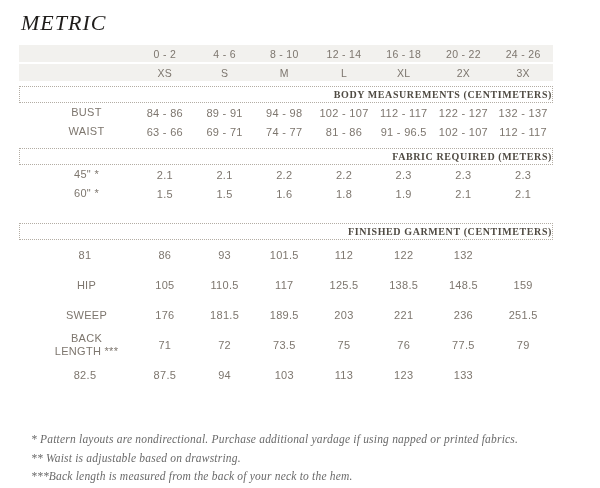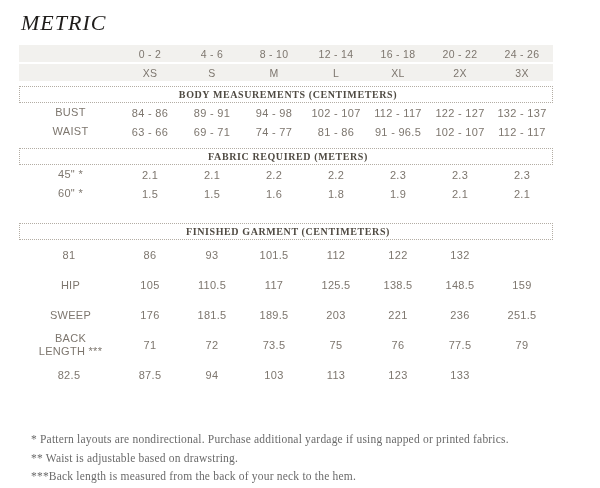--- a/index.html
+++ b/index.html
@@ -14,49 +14,50 @@
     font-style:italic; font-weight:500;
     font-size:22px; letter-spacing:1px;
     color:var(--title-text, #1f1d1b);
     margin:2px 0 0 21px;
   }
   .table { width:534px; margin:9px 0 0 19px; }
   .hrow, .trow {
     display:grid;
     grid-template-columns:100px repeat(7, 1fr);
     align-items:center;
+    padding-left:16px;
   }
   .hrow { background:var(--header-band, #f2f1ee); height:17px; margin-bottom:2px; }
   .cell {
     text-align:center; font-size:11px;
     color:var(--table-text, #7d766e);
     letter-spacing:0.3px;
   }
   .hrow .cell { font-size:10.5px; }
   .label-cell {
     text-align:center; padding-left:3px;
     white-space:pre-line; line-height:13px;
   }
   .section-heading {
     border:1px dotted var(--dotted-border, #b3ada4);
     font-family:"Liberation Serif", serif;
     font-weight:bold; font-size:10px;
     letter-spacing:0.6px;
     color:var(--section-heading-text, #4f4a42);
     padding:2px 0 2px 4px; margin-top:5px;
-    text-align:center;
+    text-align:right;
   }
   .section-heading.mt-lg { margin-top:20px; }
   .section-heading.mt-md { margin-top:7px; }
   .trow.compact { min-height:19px; }
   .trow.roomy  { min-height:30px; }
   .footnotes { margin:40px 0 0 31px; }
   .footnote {
     font-family:"Liberation Serif", serif;
-    font-size:11.5px;
+    font-style:italic; font-size:11.5px;
     line-height:18.5px; letter-spacing:0.2px;
     color:var(--footnote-text, #6a6a6a);
   }
 </style>
 </head>
 <body>
 
 <div class="sheet">
   <h1 class="title">METRIC</h1>
 

